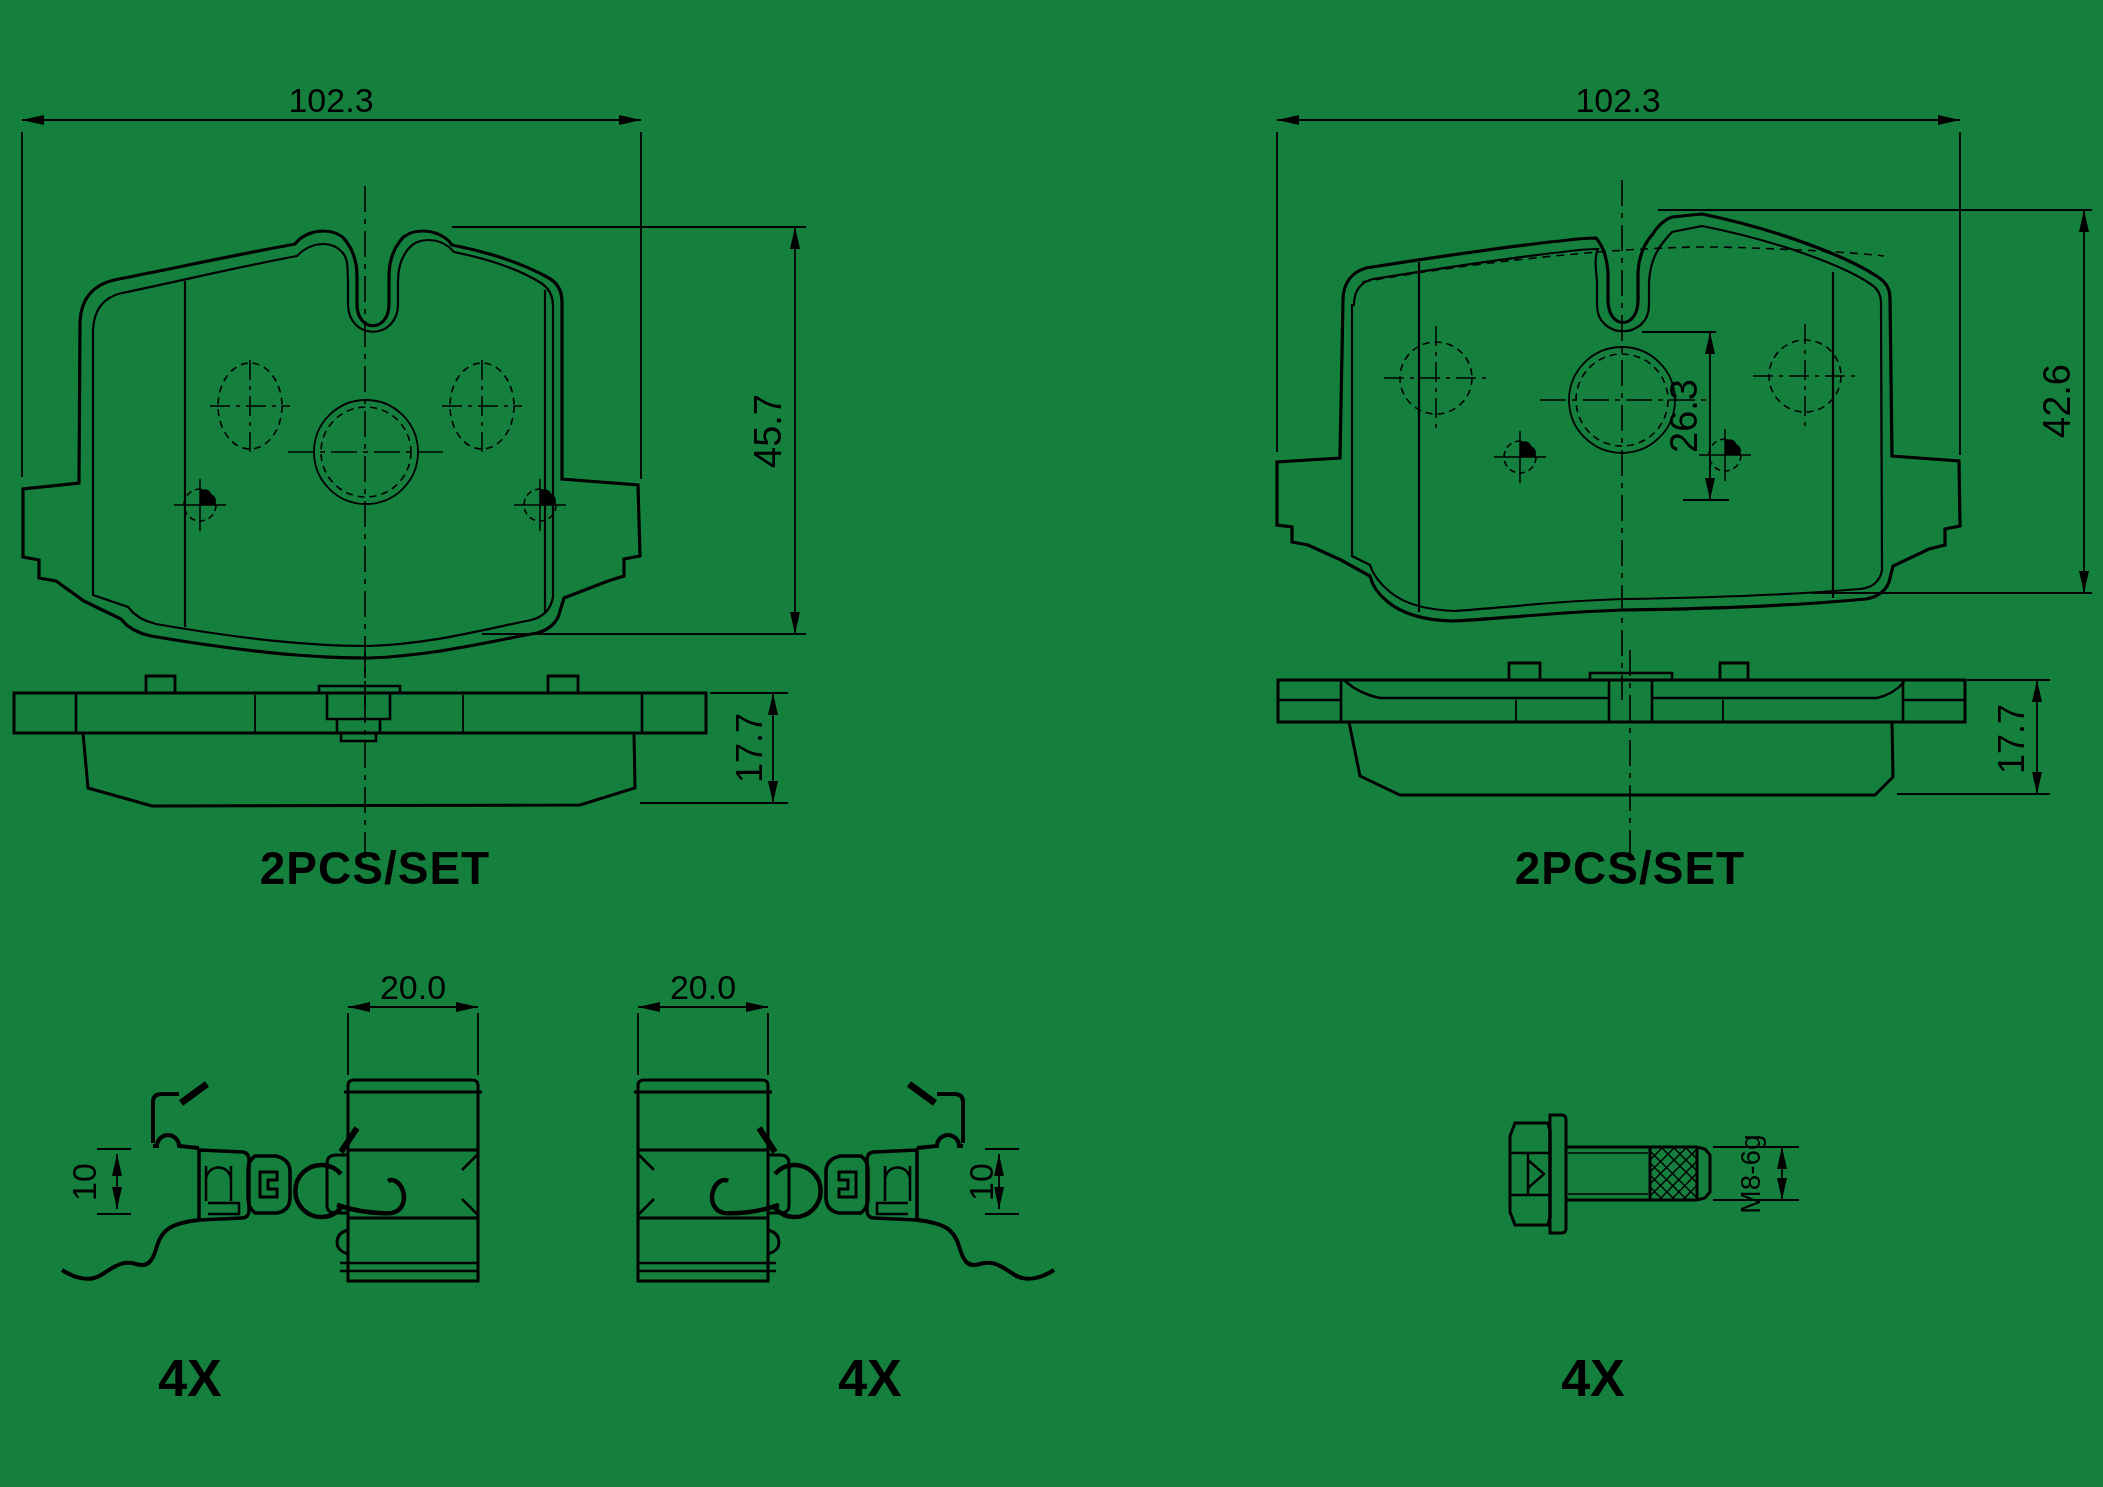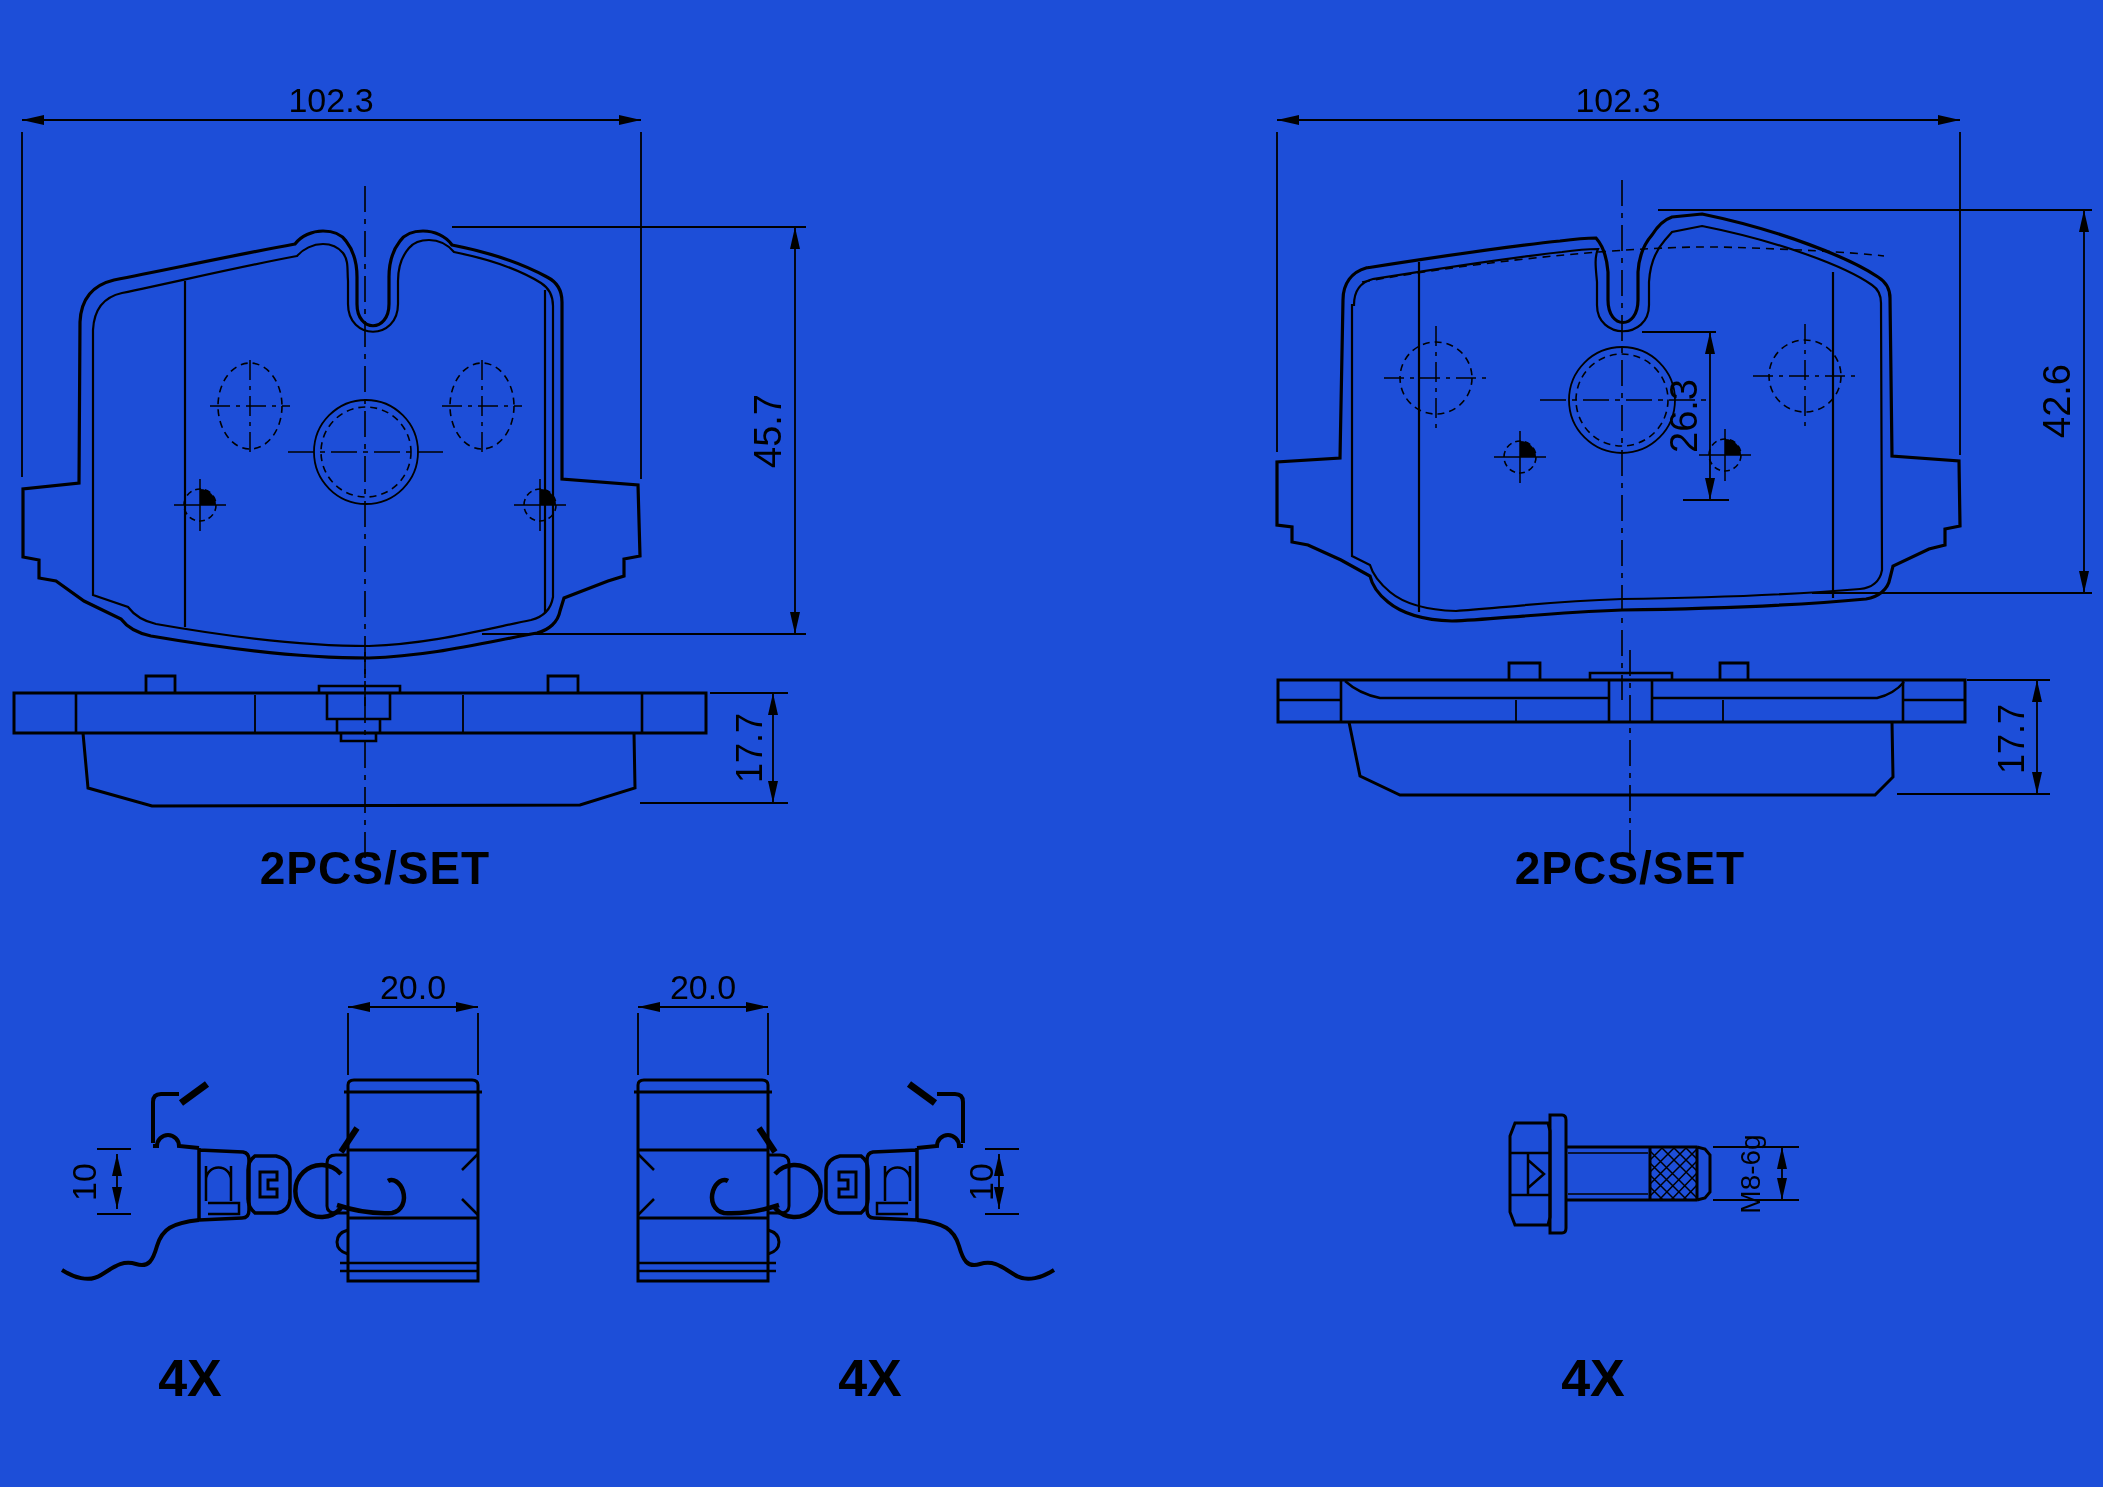--- a/index.html
+++ b/index.html
@@ -1,16 +1,16 @@
 <!DOCTYPE html>
 <html><head>
 <meta charset="utf-8">
 <style>
   html,body{margin:0;padding:0;background:#ffffff;}
-  .canvas{width:2103px;height:1487px;position:relative;background:#1d4ed8;overflow:hidden;}
+  .canvas{width:2103px;height:1487px;position:relative;background:#15803d;overflow:hidden;}
   svg{display:block;}
   text{font-family:"Liberation Sans","DejaVu Sans",sans-serif;fill:#000;}
   .dim{font-size:34px;}
   .dimL{font-size:38px;}
   .dimS{font-size:36px;}
   .thread{font-size:28px;}
   .qty{font-size:52px;font-weight:600;}
   .set{font-size:46px;font-weight:700;letter-spacing:1px;}
 </style>
 </head>

